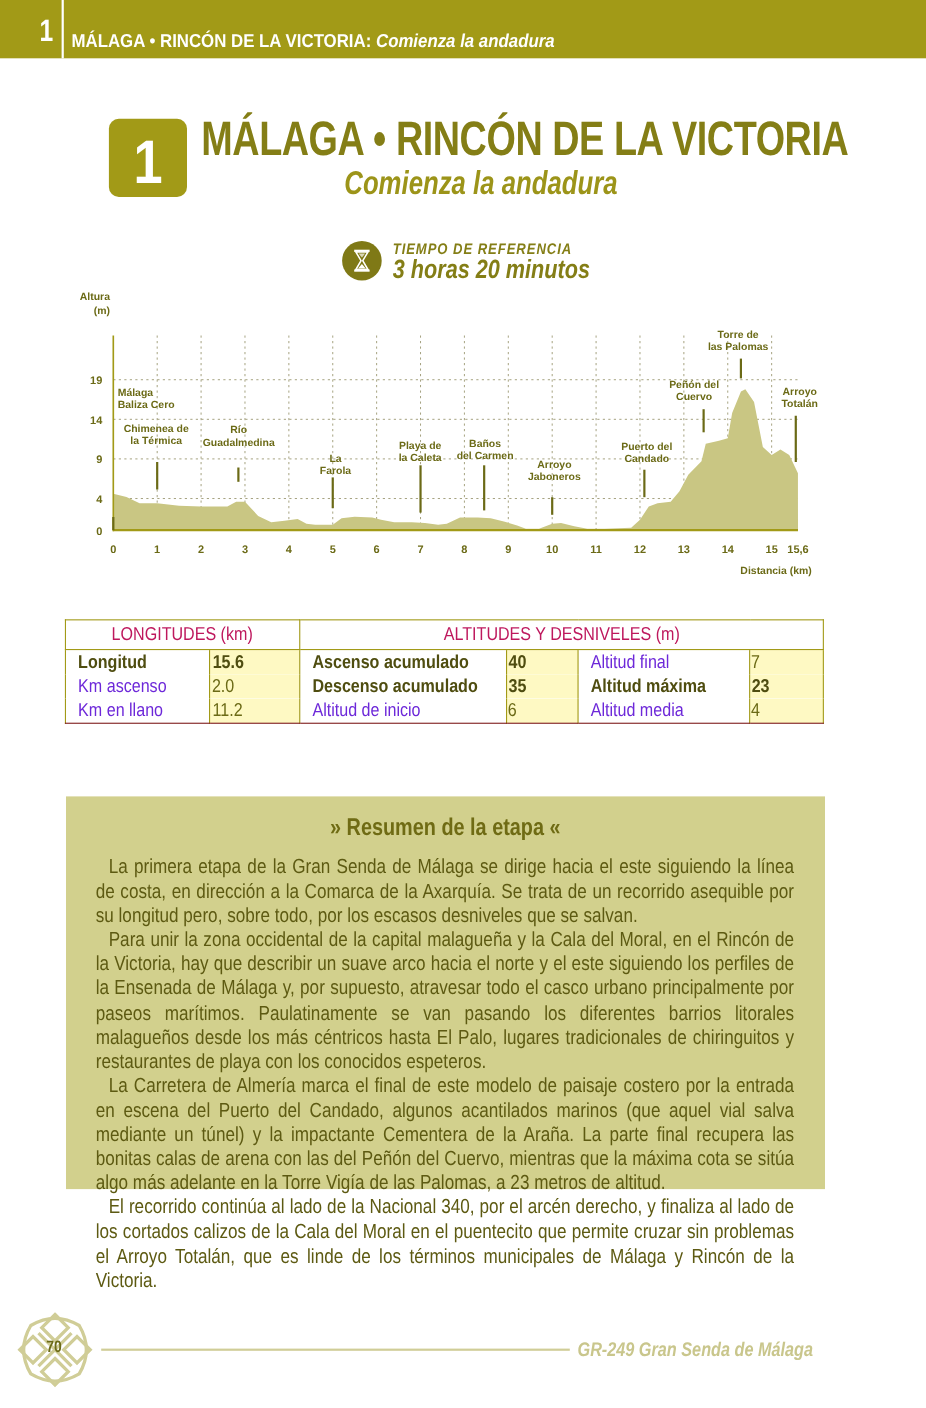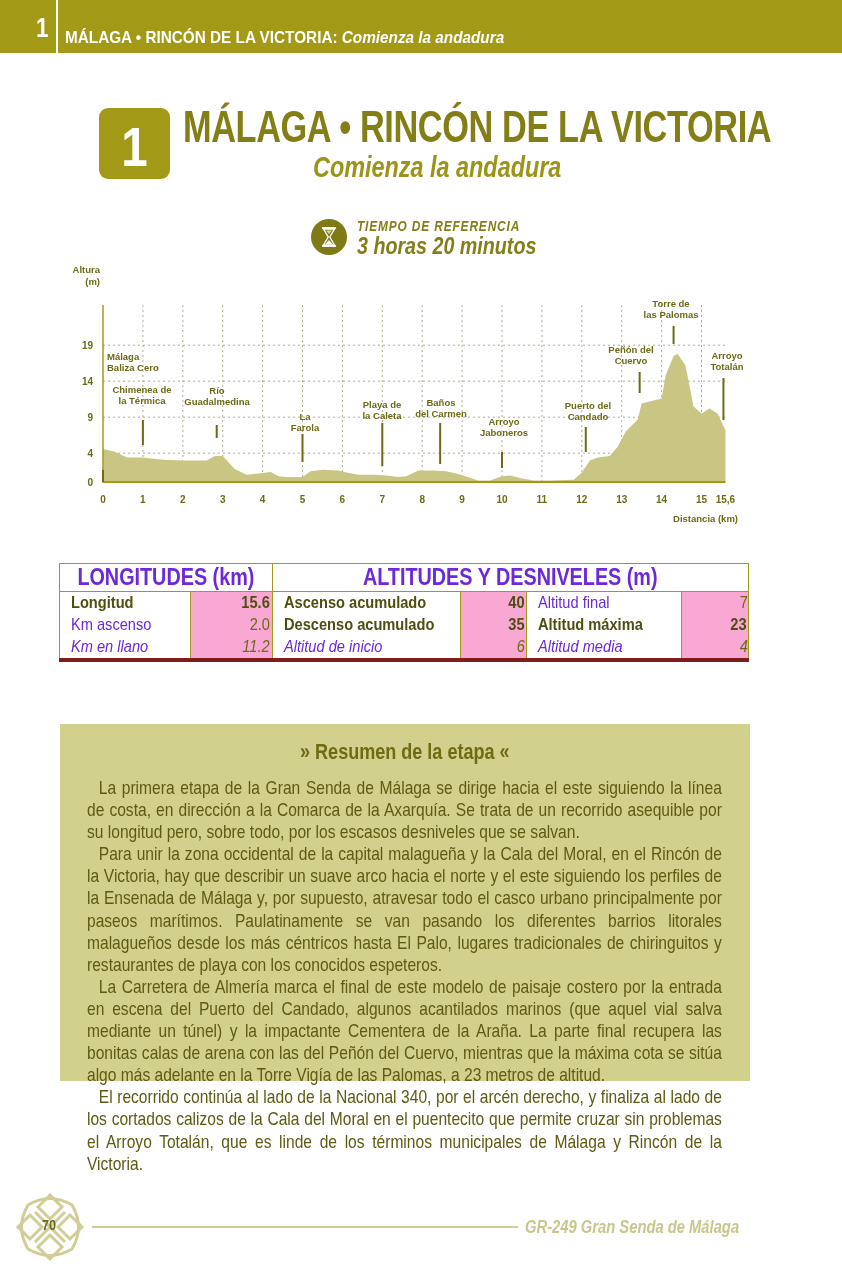--- a/index.html
+++ b/index.html
@@ -23,26 +23,26 @@
   .ref-label { position:absolute; left:357px; top:218px; font-size:14px; font-weight:bold; font-style:italic; color:#847e16; letter-spacing:1px; white-space:nowrap; transform:scaleX(0.85); transform-origin:left top; }
   .ref-value { position:absolute; left:357px; top:232px; font-size:24px; font-weight:bold; font-style:italic; color:#847e16; white-space:nowrap; transform:scaleX(0.82); transform-origin:left top; }
 
   
   .chart { position:absolute; left:0; top:0; width:842px; height:540px; pointer-events:none; }
   .chart svg { position:absolute; left:0; top:0; }
 
   
   .stats { position:absolute; left:59px; top:563px; width:690px; border-collapse:collapse; }
   .stats td, .stats th { border:1px solid #a29a17; padding:0; height:22px; font-size:17px; white-space:nowrap; overflow:hidden; }
-  .stats th { height:26px; font-weight:bold; color:#6d28d9; font-size:23px; }
+  .stats th { height:26px; font-weight:normal; color:#be185d; font-size:17px; }
   .stats td.lbl { padding-left:11px; color:#6d28d9; }
-  .stats td.val { background:#f9a8d4; text-align:right; color:#6b6a16; }
+  .stats td.val { background:#fef9c3; text-align:left; color:#6b6a16; }
   .stats td.b { font-weight:bold; color:#4f4d10; }
   .stats tr.r td { border-top:none; border-bottom:none; }
-  .stats tr.last td { border-bottom:4px solid #7f1d1d;font-style:italic; }
+  .stats tr.last td { border-bottom:1px solid #7f1d1d; }
   .txt { display:inline-block; transform:scaleX(0.86); transform-origin:left center; }
   .val .txt { transform-origin:center center; }
   th .txt { transform-origin:center center; }
 
   
   .summary { position:absolute; left:60px; top:724px; width:690px; height:357px; background:#d2d08d; }
   .summary-title { position:absolute; left:0; right:0; top:15px; text-align:center; font-size:22px; font-weight:bold; color:#6f6b14; }
   .summary-title .t { display:inline-block; transform:scaleX(0.82); }
   .summary-body { position:absolute; left:27px; top:53px; width:754px; font-size:18.5px; line-height:22.1px; color:#5d5a12; text-align:justify; transform:scaleX(0.842); transform-origin:left top; }
   .summary-body p { margin:0; text-indent:14px; }

